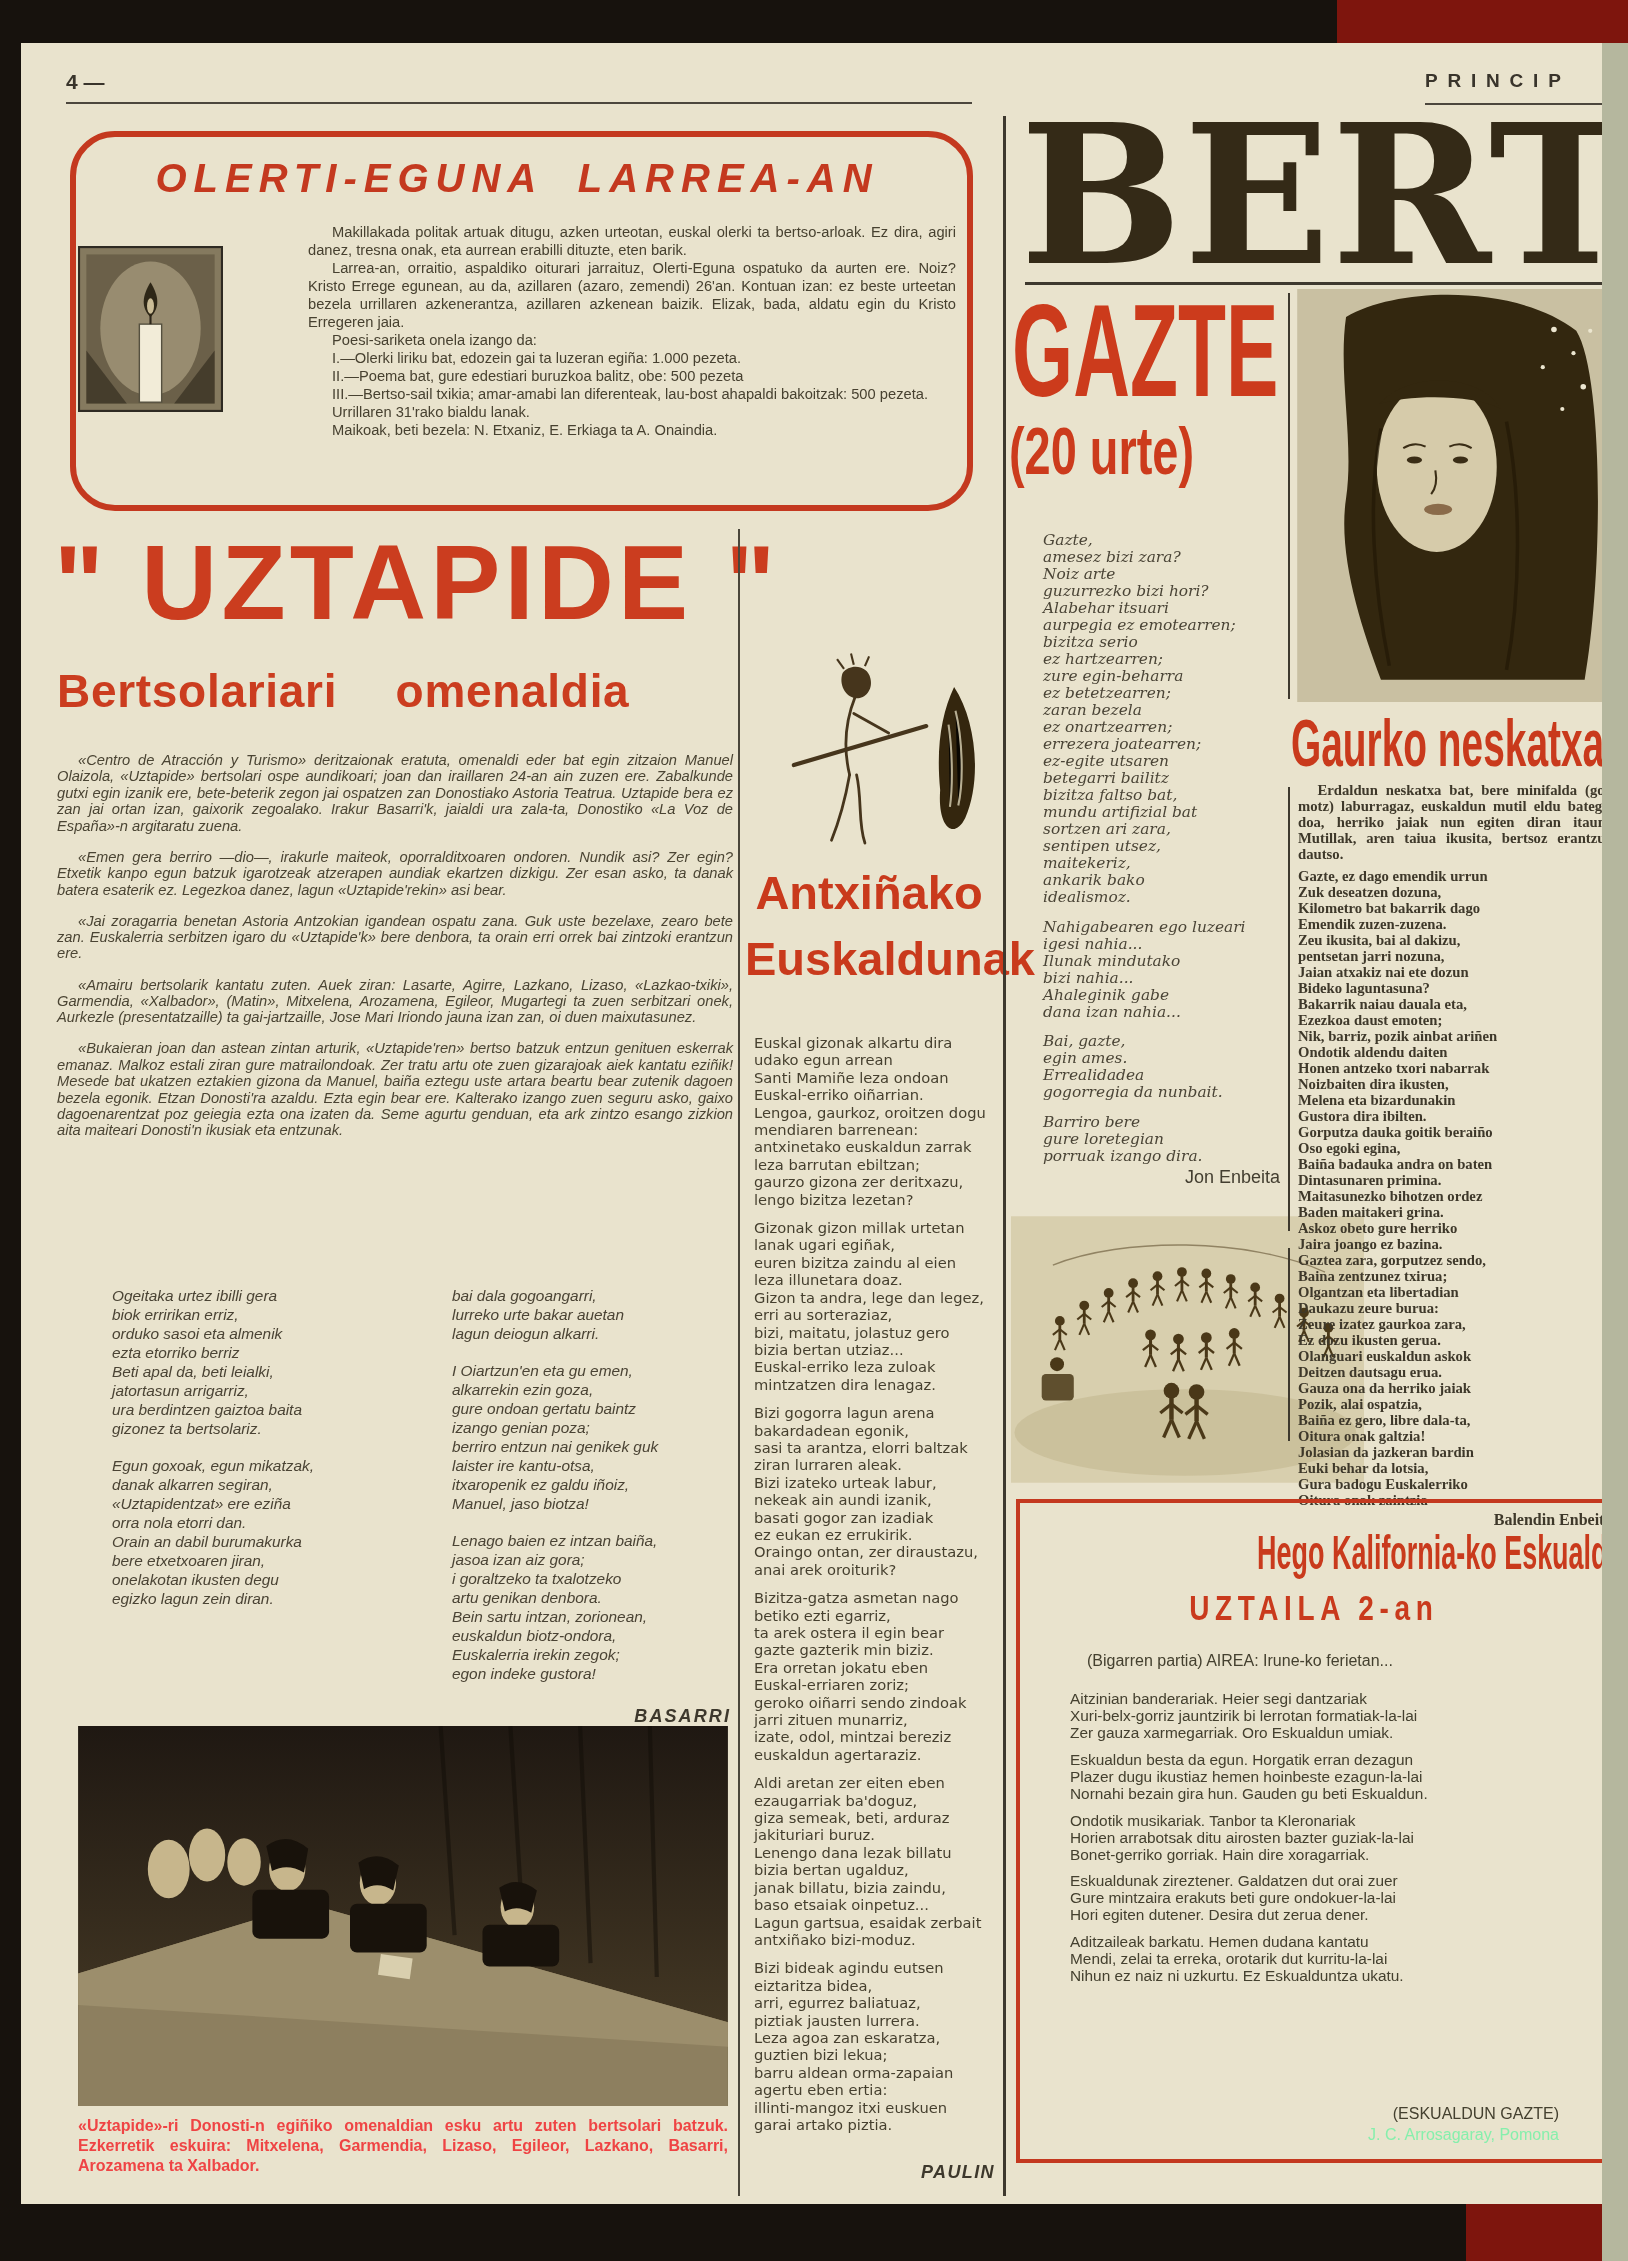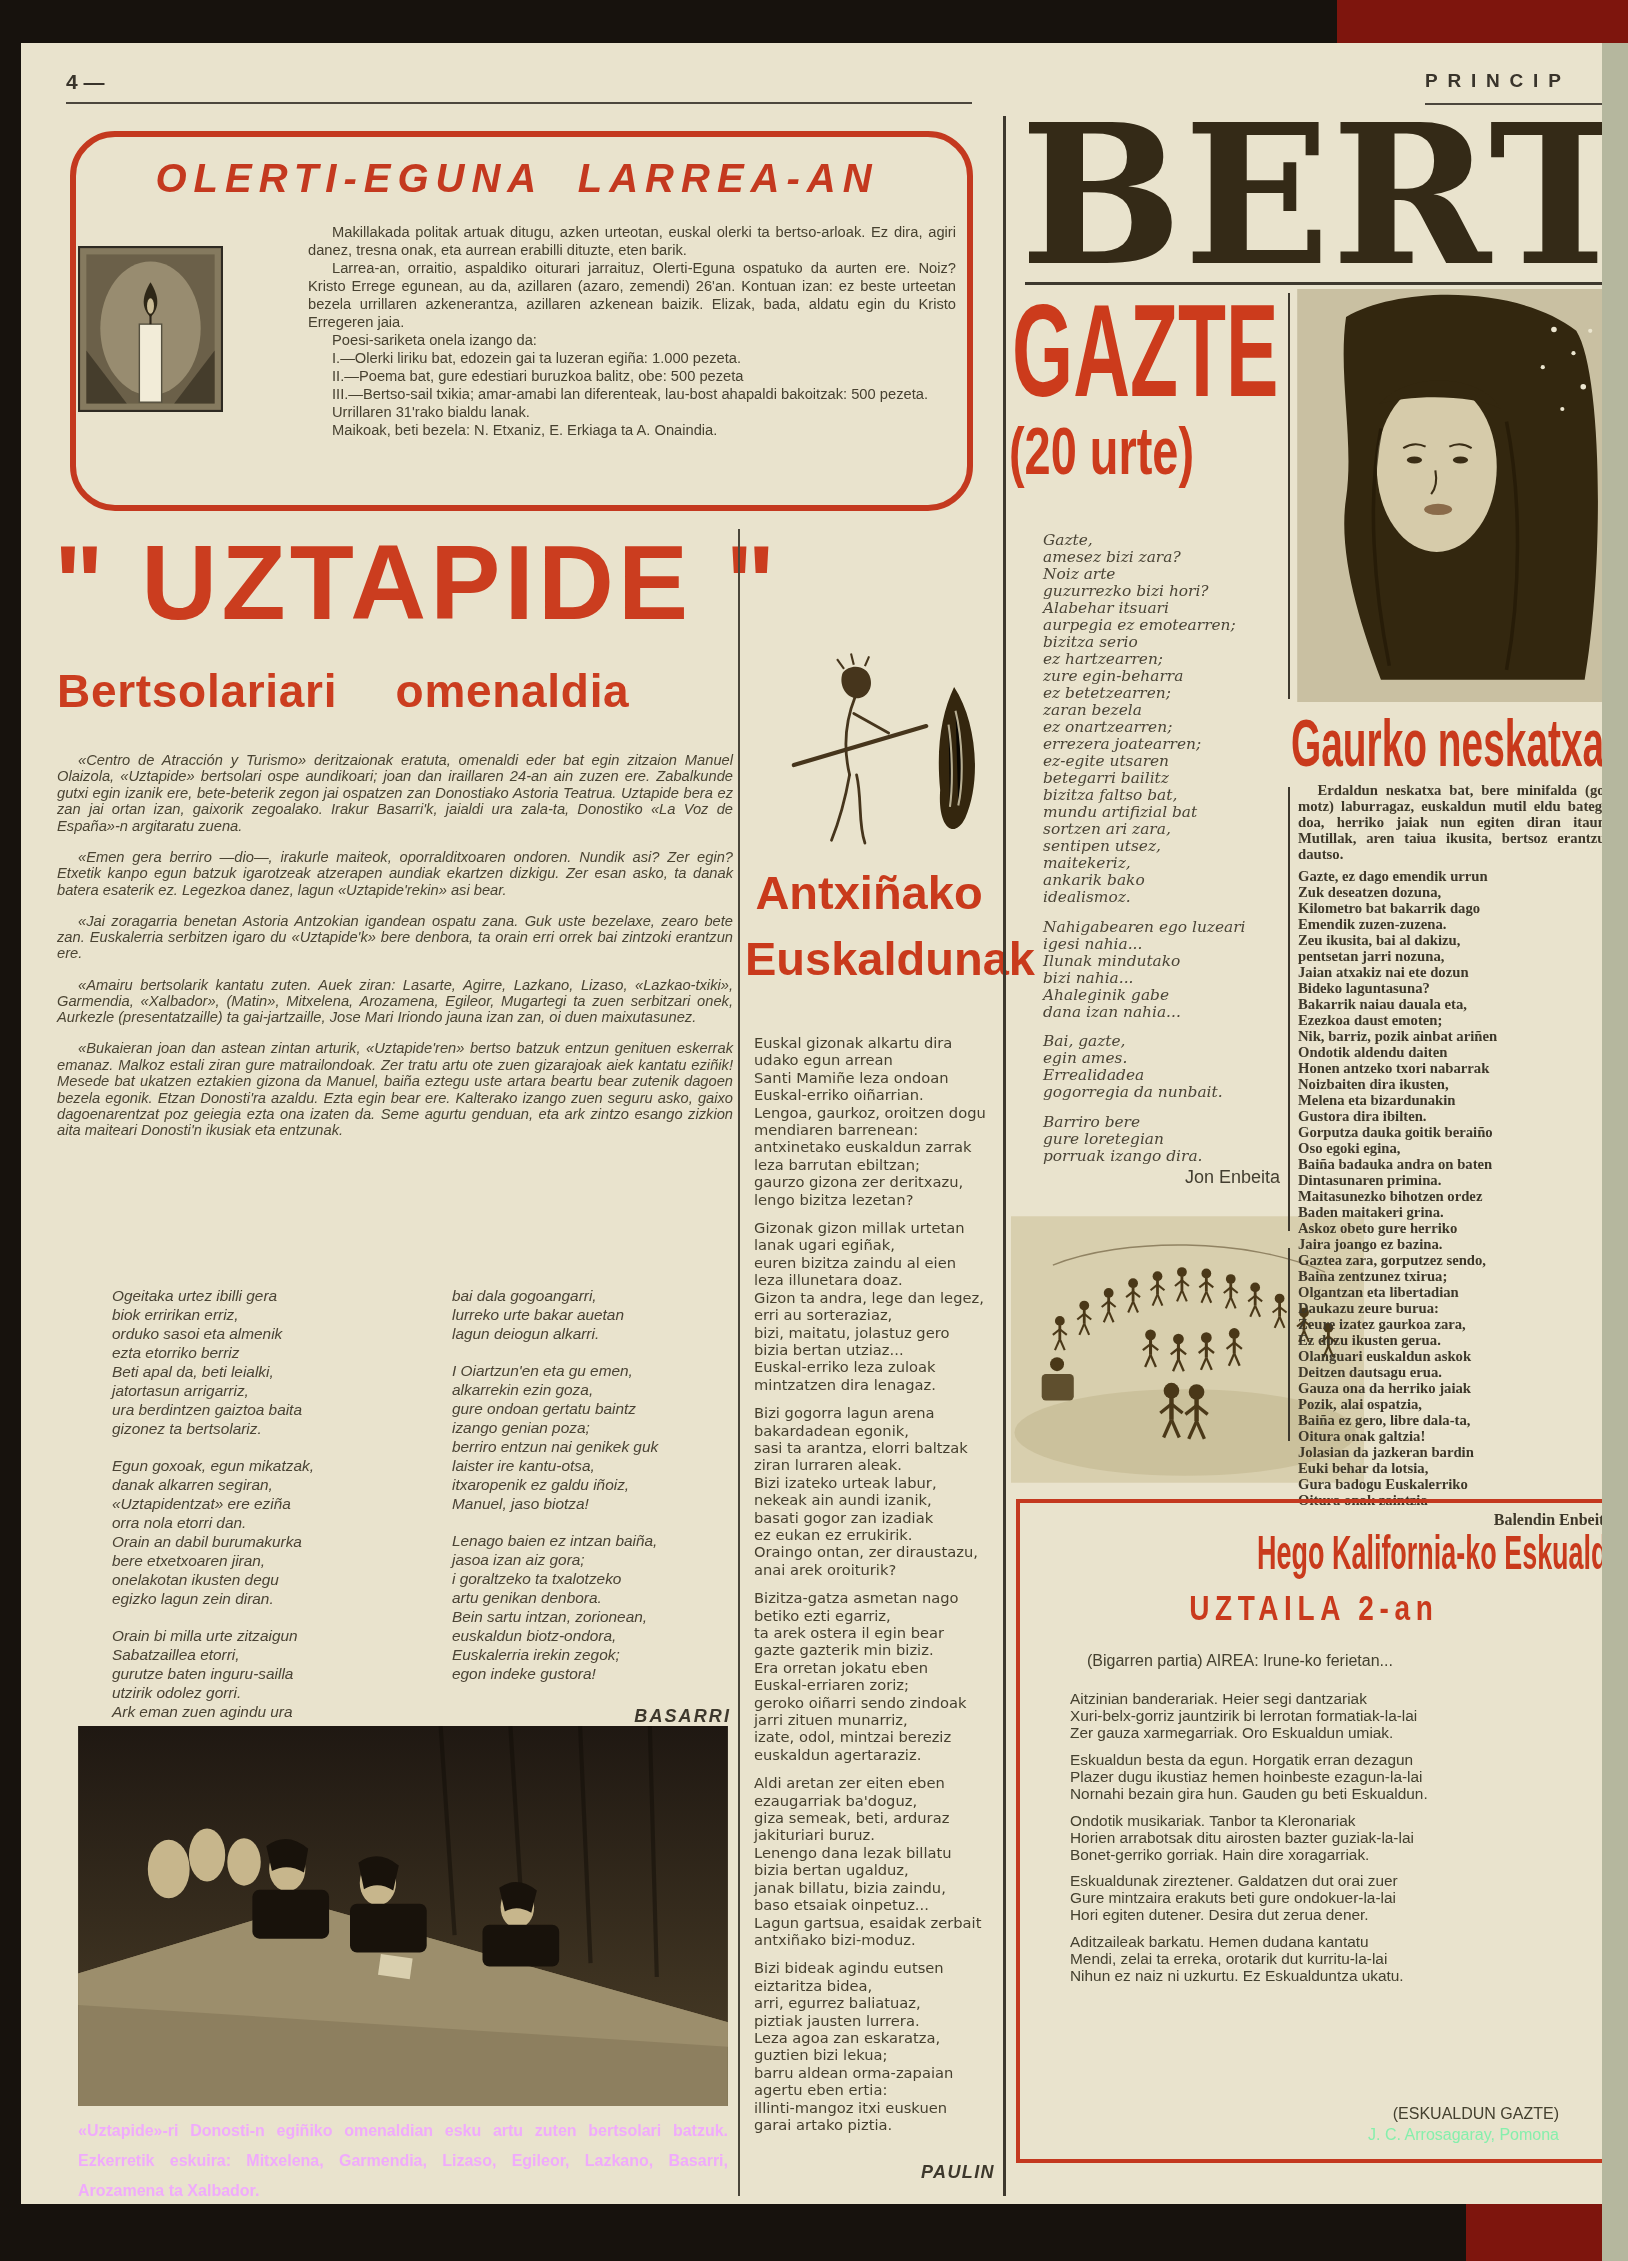--- a/index.html
+++ b/index.html
@@ -34,21 +34,21 @@
   #article{left:57px;top:752px;width:676px;font-style:italic;font-size:14.7px;line-height:16.4px;color:#4a4433;}
   #article p{margin:0 0 14.7px;text-align:justify;text-indent:21px;}
   
   .poemcol{font-style:italic;font-size:15.4px;line-height:19px;color:#4a4334;}
   #poemL{left:112px;top:1286px;width:328px;}
   #poemR{left:452px;top:1286px;width:279px;}
   .stanza{margin:0 0 18px;}
   #basarri-sig{margin-top:24px;text-align:right;font-weight:700;font-style:italic;font-size:18px;letter-spacing:2.1px;color:#3d382c;}
   
   #photo{left:78px;top:1726px;width:650px;height:380px;}
-  #caption{left:78px;top:2116px;width:650px;font-weight:700;font-size:16px;line-height:30px;color:#f0abfc;text-align:justify;}
+  #caption{left:78px;top:2116px;width:650px;font-weight:700;font-size:16px;line-height:20px;color:#ef4444;text-align:justify;}
   
   #rule-mid{left:738px;top:529px;width:2.1px;height:1667px;background:#4a463a;}
   #caveman{left:752px;top:648px;width:237px;height:209px;}
   .antx{left:745px;width:248px;text-align:center;font-weight:800;font-size:47px;color:#c93a1c;white-space:nowrap;}
   #antx1{top:865px;}
   #antx2{top:931px;}
   #poem-mid{left:754px;top:1034px;width:248px;font-size:14.7px;line-height:17.4px;color:#453f2e;font-family:"DejaVu Sans",sans-serif;}
   #poem-mid .stanza{margin:0 0 11px;}
   #paulin-sig{left:754px;top:2162px;width:241px;text-align:right;font-weight:700;font-style:italic;font-size:18px;letter-spacing:1.4px;color:#3d382c;}
   
@@ -135,21 +135,20 @@
     <p>«Centro de Atracción y Turismo» deritzaionak eratuta, omenaldi eder bat egin zitzaion Manuel Olaizola, «Uztapide» bertsolari ospe aundikoari; joan dan iraillaren 24-an ain zuzen ere. Zabalkunde gutxi egin izanik ere, bete-beterik zegon jai ospatzen zan Donostiako Astoria Teatrua. Uztapide bera ez zan jai ortan izan, gaixorik zegoalako. Irakur Basarri'k, jaialdi ura zala-ta, Donostiko «La Voz de España»-n argitaratu zuena.</p>
     <p>«Emen gera berriro —dio—, irakurle maiteok, oporralditxoaren ondoren. Nundik asi? Zer egin? Etxetik kanpo egun batzuk igarotzeak atzerapen aundiak ekartzen dizkigu. Zer esan asko, ta danak batera esaterik ez. Legezkoa danez, lagun «Uztapide'rekin» asi bear.</p>
     <p>«Jai zoragarria benetan Astoria Antzokian igandean ospatu zana. Guk uste bezelaxe, zearo bete zan. Euskalerria serbitzen igaro du «Uztapide'k» bere denbora, ta orain erri orrek bai zintzoki erantzun ere.</p>
     <p>«Amairu bertsolarik kantatu zuten. Auek ziran: Lasarte, Agirre, Lazkano, Lizaso, «Lazkao-txiki», Garmendia, «Xalbador», (Matin», Mitxelena, Arozamena, Egileor, Mugartegi ta zuen serbitzari onek, Aurkezle (presentatzaille) ta gai-jartzaille, Jose Mari Iriondo jauna izan zan, oi duen maixutasunez.</p>
     <p>«Bukaieran joan dan astean zintan arturik, «Uztapide'ren» bertso batzuk entzun genituen eskerrak emanaz. Malkoz estali ziran gure matrailondoak. Zer tratu artu ote zuen gizarajoak aiek kantatu eziñik! Mesede bat ukatzen eztakien gizona da Manuel, baiña eztegu uste artara beartu bear zutenik dagoen bezela egonik. Etzan Donosti'ra azaldu. Ezta egin bear ere. Kalterako izango zuen seguru asko, gaixo dagoenarentzat poz geiegia ezta ona izaten da. Seme agurtu genduan, eta ark zintzo esango zizkion aita maiteari Donosti'n ikusiak eta entzunak.</p>
   </div>
 
   <div class="abs poemcol" id="poemL">
     <div class="stanza">Ogeitaka urtez ibilli gera<br>biok erririkan erriz,<br>orduko sasoi eta almenik<br>ezta etorriko berriz<br>Beti apal da, beti leialki,<br>jatortasun arrigarriz,<br>ura berdintzen gaiztoa baita<br>gizonez ta bertsolariz.</div>
     <div class="stanza">Egun goxoak, egun mikatzak,<br>danak alkarren segiran,<br>«Uztapidentzat» ere eziña<br>orra nola etorri dan.<br>Orain an dabil burumakurka<br>bere etxetxoaren jiran,<br>onelakotan ikusten degu<br>egizko lagun zein diran.</div>
-    <div class="stanza">Orain bi milla urte zitzaigun<br>Sabatzaillea etorri,<br>gurutze baten inguru-sailla<br>utzirik odolez gorri.<br>Ark eman zuen agindu ura</div>
   </div>
   <div class="abs poemcol" id="poemR">
     <div class="stanza">bai dala gogoangarri,<br>lurreko urte bakar auetan<br>lagun deiogun alkarri.</div>
     <div class="stanza">I Oiartzun'en eta gu emen,<br>alkarrekin ezin goza,<br>gure ondoan gertatu baintz<br>izango genian poza;<br>berriro entzun nai genikek guk<br>laister ire kantu-otsa,<br>itxaropenik ez galdu iñoiz,<br>Manuel, jaso biotza!</div>
     <div class="stanza">Lenago baien ez intzan baiña,<br>jasoa izan aiz gora;<br>i goraltzeko ta txalotzeko<br>artu genikan denbora.<br>Bein sartu intzan, zorionean,<br>euskaldun biotz-ondora,<br>Euskalerria irekin zegok;<br>egon indeke gustora!</div>
     <div id="basarri-sig">BASARRI</div>
   </div>
 
   <svg class="abs" id="photo" viewBox="0 0 932 545">
     <defs>

